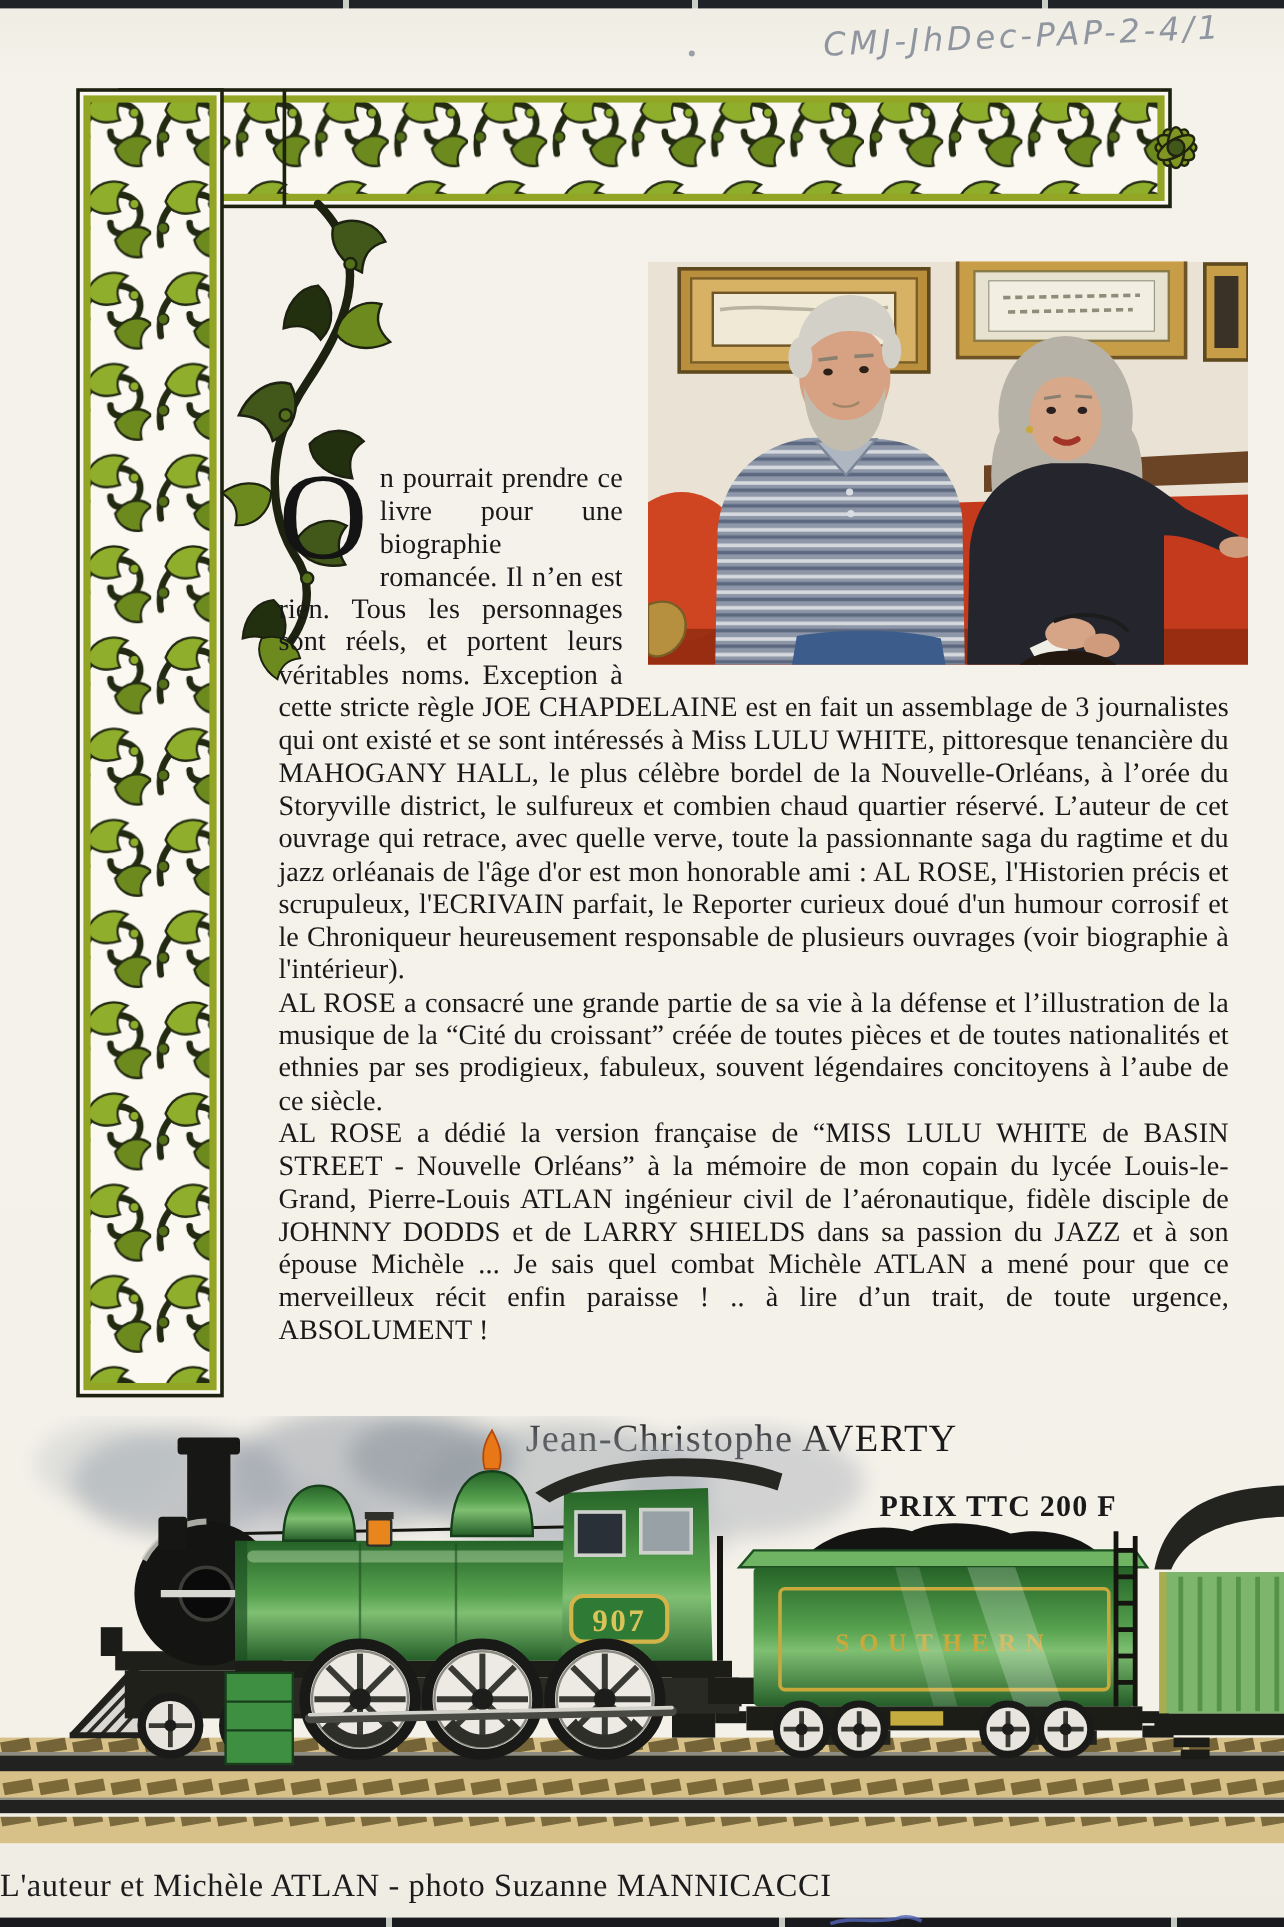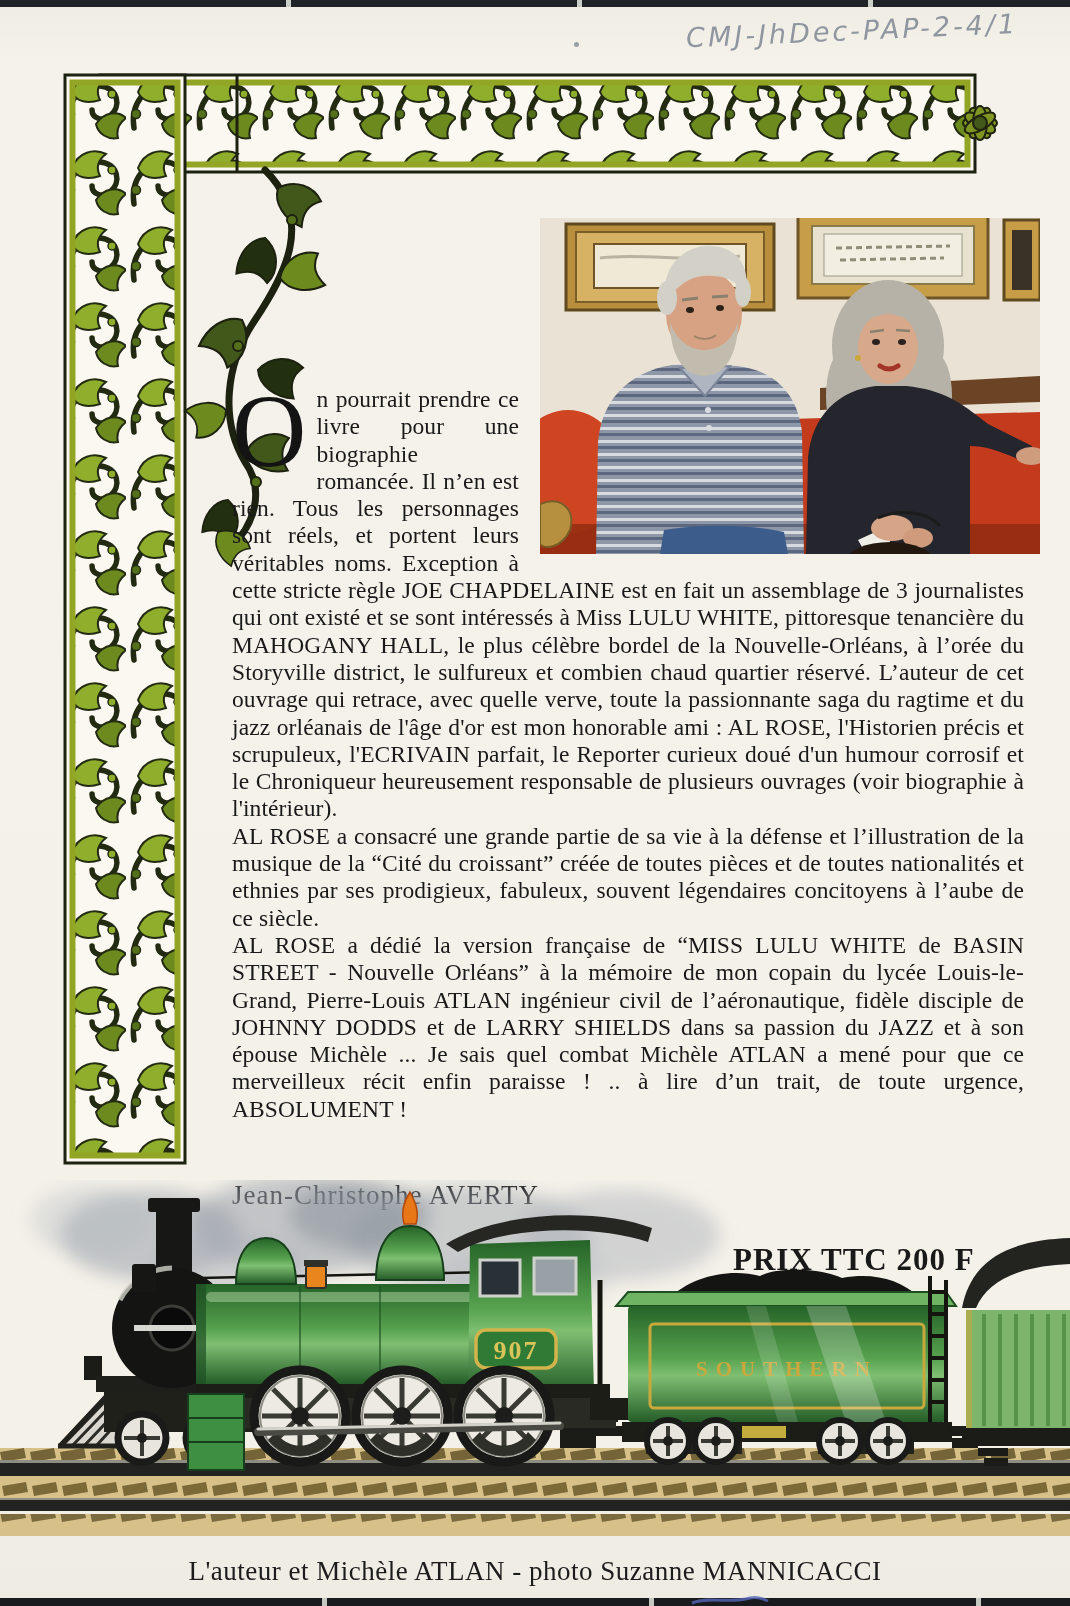--- a/index.html
+++ b/index.html
@@ -28,29 +28,29 @@
   }
   .body-text p{margin:0;}
   .body-text .p2,.body-text .p3{}
   .photo-spacer{float:right;width:505px;height:168px;}
   .dropcap{
     float:left;font-size:103px;line-height:80px;height:82px;
     margin:5px 10px 0 0;color:#141414;
   }
   .signature{
     position:absolute;left:232px;top:1180px;width:792px;
-    text-align:left;padding-right:20px;box-sizing:border-box;
-    font-size:27px;letter-spacing:1px;
+    text-align:center;padding-right:20px;box-sizing:border-box;
+    font-size:32px;letter-spacing:1px;
   }
   .price{
     position:absolute;left:733px;top:1242px;
-    font-size:31px;font-weight:bold;letter-spacing:1px;
+    font-size:25px;font-weight:bold;letter-spacing:1px;
   }
   .caption{
-    position:absolute;left:0;top:1556px;width:1070px;text-align:center;
+    position:absolute;left:0;top:1556px;width:1070px;
     font-size:27px;letter-spacing:.5px;color:#1c1c1c;
   }
 </style>
 </head>
 <body>
 
 <div class="film-edge top"></div>
 <div class="film-edge bottom"></div>
 <div class="pencil-dot"></div>
 

